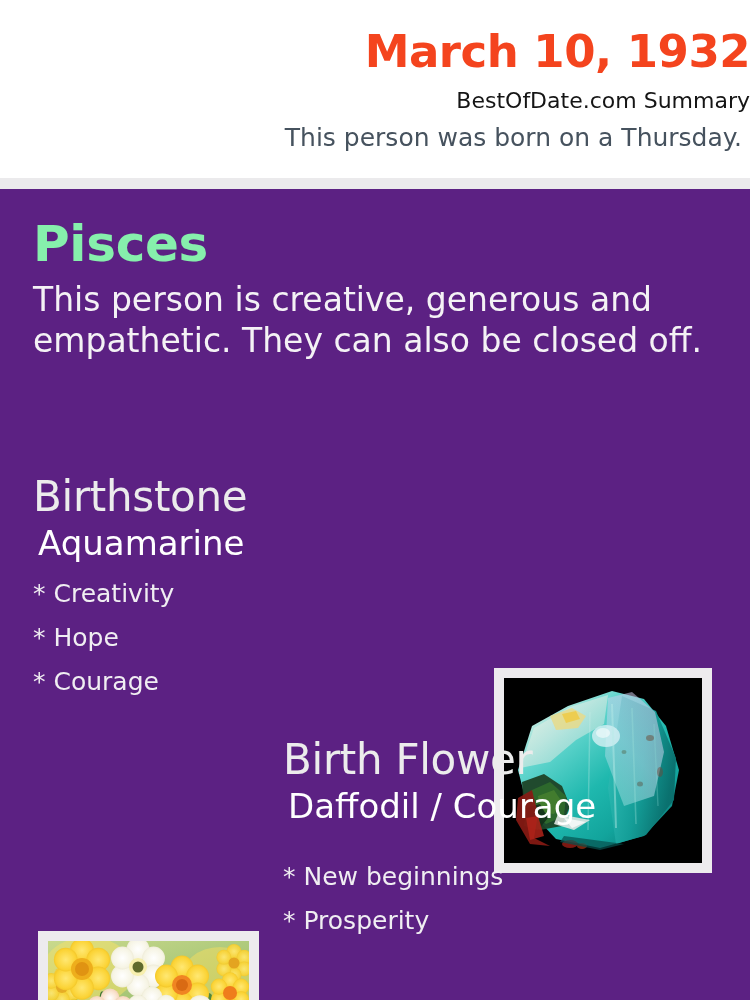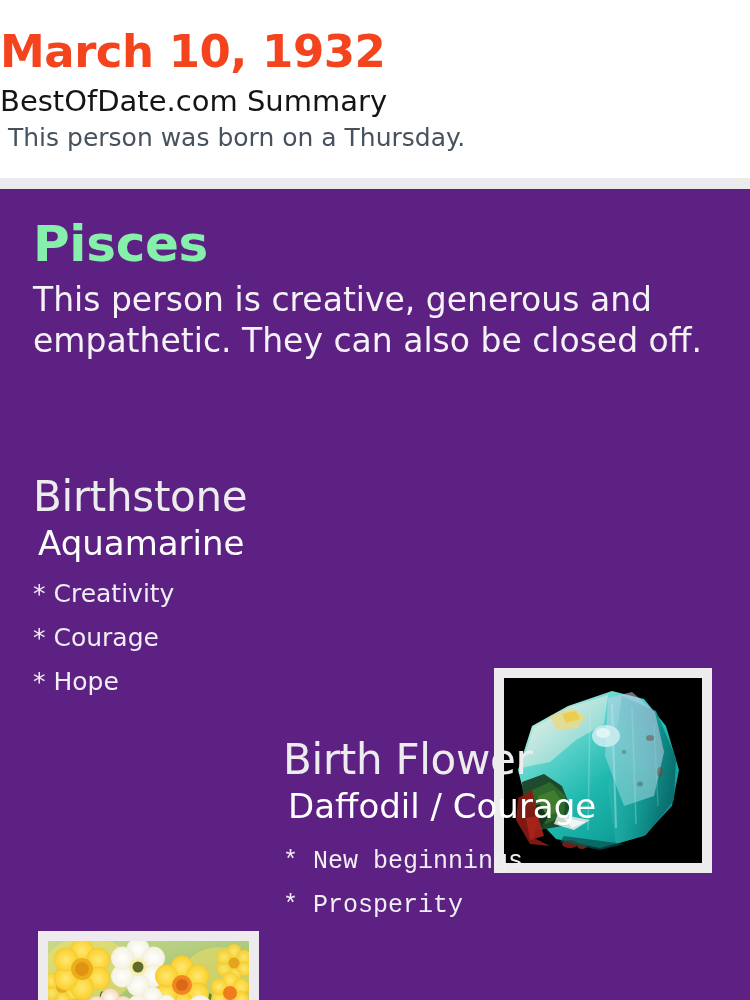--- a/index.html
+++ b/index.html
@@ -21,35 +21,36 @@
     position: relative;
     background: #ffffff;
   }
 
   
   .header {
     width: 750px;
     height: 178px;
     background: #ffffff;
     box-sizing: border-box;
-    text-align: left;
+    text-align: right;
     padding-top: 24px;
+    padding-left: 20px;
   }
   .header-date {
     color: #F4441E;
     font-size: 45px;
     font-weight: bold;
     line-height: 56px;
     letter-spacing: -0.5px;
     margin: 0;
     white-space: nowrap;
   }
   .header-site {
     color: #151515;
-    font-size: 29px;
+    font-size: 22px;
     font-weight: normal;
     line-height: 40px;
     margin: 0;
     margin-top: 1px;
     white-space: nowrap;
   }
   .header-sub {
     color: #46525E;
     font-size: 25px;
     font-weight: normal;
@@ -171,21 +172,21 @@
   
   .flower-svg { display:block; width:100%; height:100%; }
 
   
   .flower-text {
     position: absolute;
     left: 283px;
     top: 547px;
     width: 440px;
   }
-  .flower-text .trait-list { margin-top: 14px; font-family: Liberation Mono, monospace; }
+  .flower-text .trait-list { margin-top: 29px; }
   .flower-text .trait-list li { padding-left: 0px; }
 </style>
 </head>
 <body>
 
 <div id="card">
 
   <div class="header">
     <div class="header-date">March 10, 1932</div>
     <div class="header-site">BestOfDate.com Summary</div>
@@ -199,22 +200,22 @@
     <div class="zodiac">
       <div class="zodiac-name">Pisces</div>
       <div class="zodiac-desc">This person is creative, generous and empathetic. They can also be closed off.</div>
     </div>
 
     <div class="birthstone-text">
       <div class="section-title">Birthstone</div>
       <div class="section-value">Aquamarine</div>
       <ul class="trait-list">
         <li>* Creativity</li>
+        <li>* Hope</li>
         <li>* Courage</li>
-        <li>* Hope</li>
       </ul>
     </div>
 
     <div class="photo-frame" id="stone-frame">
       <div class="photo-inner">
         <svg class="crystal-svg" viewBox="0 0 198 185" preserveAspectRatio="none">
           <defs>
             <linearGradient id="gBody" x1="0.15" y1="0.1" x2="0.85" y2="0.95">
               <stop offset="0%" stop-color="#cfeee4"></stop>
               <stop offset="22%" stop-color="#63d6ce"></stop>

